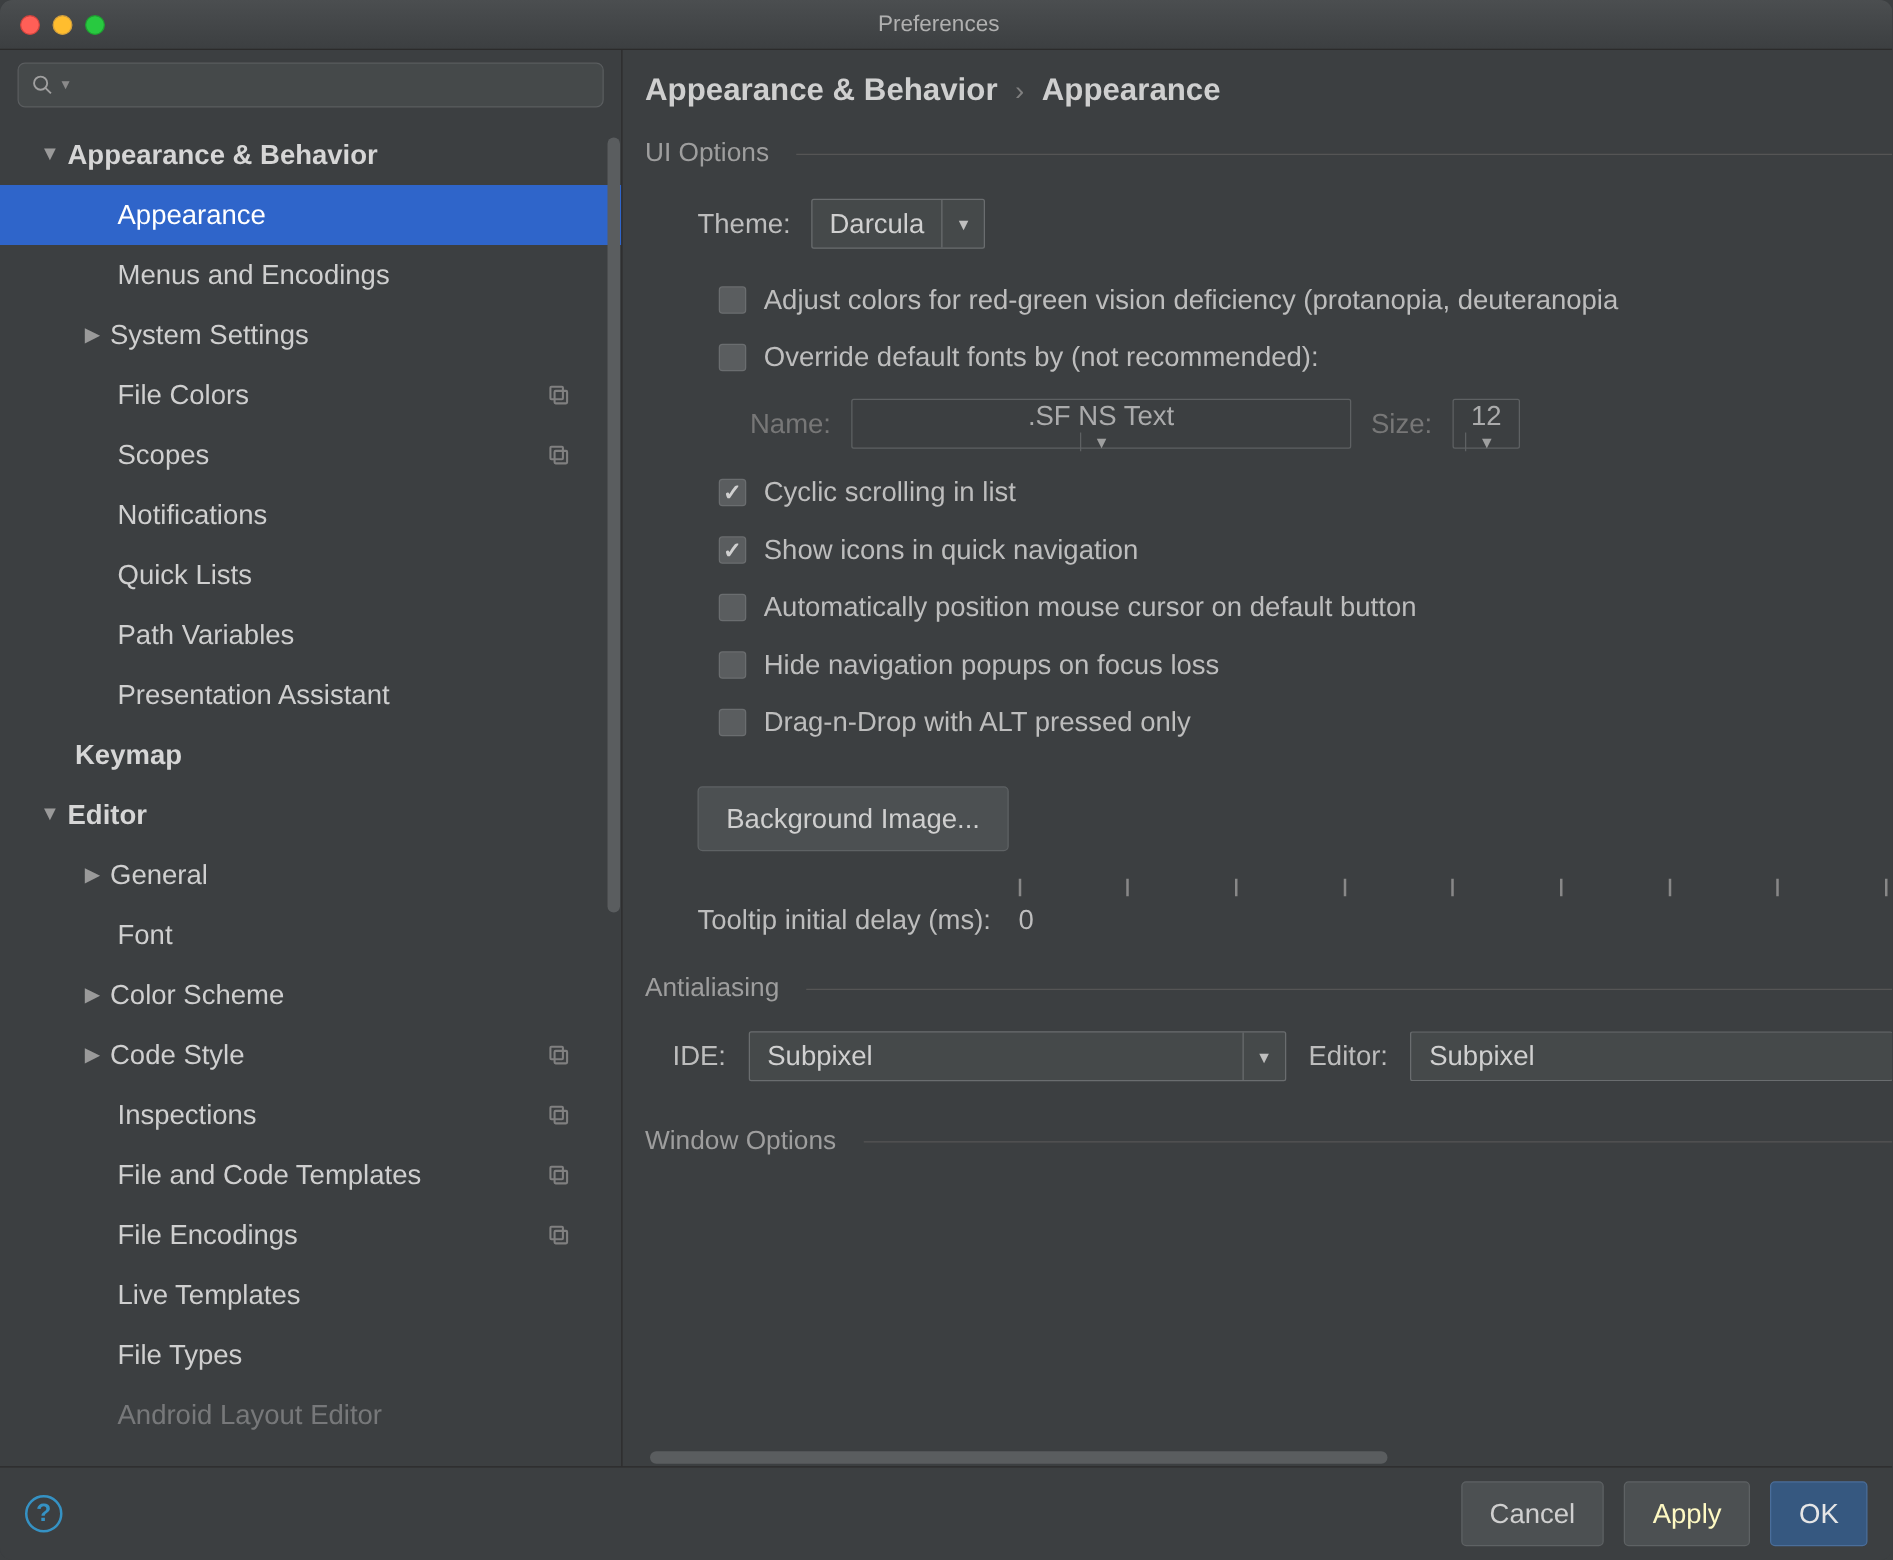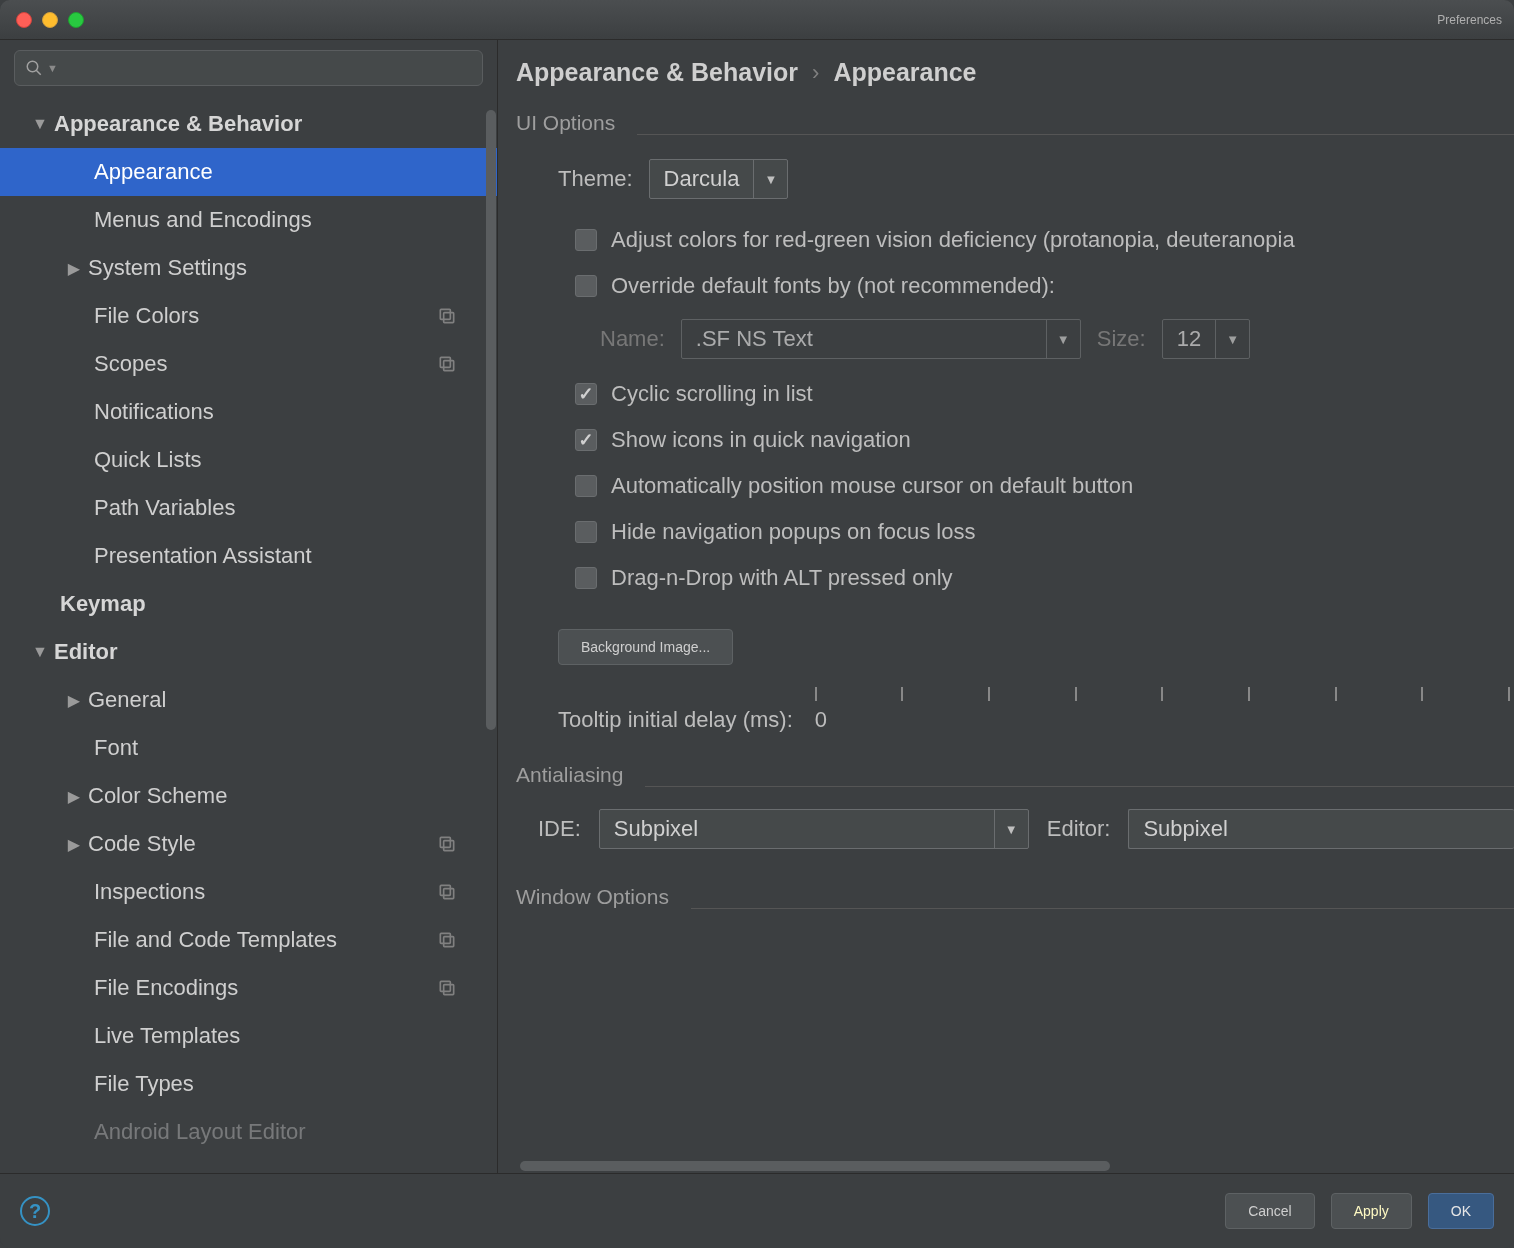--- a/index.html
+++ b/index.html
@@ -4,54 +4,54 @@
 <style>
   * { box-sizing: border-box; margin: 0; padding: 0; }
   html, body { width: 1514px; height: 1248px; font-family: -apple-system, "Helvetica Neue", Arial, sans-serif; background: #3c3f41; color: #bbbbbb; overflow: hidden; }
   .window { width: 1514px; height: 1248px; display: flex; flex-direction: column; background: #3c3f41; border-radius: 10px; overflow: hidden; }
   .titlebar { height: 40px; display: flex; align-items: center; background: linear-gradient(#4b4e50,#3c3f41); border-bottom: 1px solid #2b2b2b; position: relative; }
   .tlights { display: flex; gap: 10px; margin-left: 16px; }
   .tlight { width: 16px; height: 16px; border-radius: 50%; }
   .tlight.red { background: #ff5f57; border: 1px solid #d0443e; }
   .tlight.yellow { background: #ffbd2e; border: 1px solid #d09e3e; }
   .tlight.green { background: #28c940; border: 1px solid #1f9e31; }
-  .titlebar-title { position: absolute; left: 0; right: 12px; text-align: right; color: #b0b0b0; font-size: 12px; }
+  .titlebar-title { position: absolute; left: 0; right: 12px; text-align: center; color: #b0b0b0; font-size: 18px; }
   .body { flex: 1; display: flex; min-height: 0; }
   .sidebar { width: 498px; display: flex; flex-direction: column; border-right: 1px solid #2b2b2b; position: relative; }
   .sidebar-scrollbar { position: absolute; right: 0; top: 66px; bottom: 0; width: 12px; display: flex; justify-content: center; }
   .sidebar-thumb { width: 10px; height: 620px; background: #5a5d5f; border-radius: 6px; margin-top: 4px; }
   .search-wrap { padding: 10px 14px 8px 14px; }
   .search-box { display: flex; align-items: center; height: 36px; padding: 0 10px; background: #45494a; border: 1px solid #5a5d5f; border-radius: 6px; color: #a0a0a0; gap: 4px; }
   .tree { flex: 1; overflow: hidden; font-size: 22px; color: #cfcfcf; padding-top: 6px; }
   .tree-item { display: flex; align-items: center; height: 48px; padding-right: 40px; cursor: pointer; white-space: nowrap; }
   .tree-item.level0 { padding-left: 26px; font-weight: 700; color: #d6d6d6; }
   .tree-item.level1 { padding-left: 94px; }
   .tree-item.level1.has-arrow { padding-left: 60px; }
   .tree-item.top.level0 { padding-left: 60px; }
   .tree-item.selected { background: #2f65ca; color: #ffffff; }
   .tree-arrow { width: 28px; display: inline-flex; justify-content: center; color: #9a9a9a; font-size: 16px; }
   .copy-icon { margin-left: auto; color: #808080; }
   .copy-icon svg { width: 20px; height: 20px; display: block; }
   .content { flex: 1; display: flex; flex-direction: column; padding: 18px 0 0 0; min-width: 0; }
   .breadcrumb { font-size: 25px; font-weight: 700; color: #cfcfcf; padding: 0 0 18px 18px; display: flex; align-items: center; gap: 14px; }
   .breadcrumb .sep { color: #808080; font-weight: 400; font-size: 22px; }
-  .section-title { color: #9e9e9e; font-size: 21px; padding: 6px 0 6px 18px; display: flex; align-items: flex-end; gap: 22px; }
+  .section-title { color: #9e9e9e; font-size: 21px; padding: 6px 0 6px 18px; display: flex; align-items: center; gap: 22px; }
   .section-title .line { flex: 1; height: 1px; background: #555; }
   .section-body { padding: 12px 0 24px 60px; }
   .row { display: flex; align-items: center; min-height: 52px; gap: 16px; font-size: 22px; }
   .row-label { color: #bdbdbd; white-space: nowrap; }
   .row-label.dim { color: #777; }
   .dropdown { display: inline-flex; align-items: center; border: 1px solid #6a6d6f; background: #45494a; height: 40px; border-radius: 2px; }
-  .dropdown.disabled { opacity: 0.75; background: #3c3f41; }
+  .dropdown.disabled { opacity: 0.75; background: #3c3f41; flex-direction: column; }
   .dropdown .dd-text { padding: 0 14px; color: #d0d0d0; }
   .dropdown .dd-btn { width: 34px; height: 100%; border-left: 1px solid #6a6d6f; display: flex; align-items: center; justify-content: center; color: #bfbfbf; font-size: 13px; }
   .checkbox-row { display: flex; align-items: center; gap: 14px; padding: 10px 17px; font-size: 22px; color: #bdbdbd; white-space: nowrap; overflow: hidden; }
   .cb { width: 22px; height: 22px; border: 1px solid #6a6d6f; background: #5a5d5f; border-radius: 3px; display: inline-flex; align-items: center; justify-content: center; color: #d0d0d0; font-size: 18px; flex-shrink: 0; }
   .cb.checked::after { content: '✓'; font-weight: 700; }
-  .btn { display: inline-flex; align-items: center; justify-content: center; height: 36px; padding: 0 22px; background: #4c5052; border: 1px solid #5e6264; color: #cfcfcf; border-radius: 4px; font-size: 14px; }
+  .btn { display: inline-flex; align-items: center; justify-content: center; height: 52px; padding: 0 22px; background: #4c5052; border: 1px solid #5e6264; color: #cfcfcf; border-radius: 4px; font-size: 22px; }
   .btn.primary { background: #365880; border-color: #4a6e9b; color: #e6e6e6; }
   .btn.disabled { color: #fef9c3; }
   .slider-area { display: flex; align-items: flex-end; gap: 18px; margin-top: 22px; font-size: 22px; }
   .slider-label { padding-top: 4px; color: #bdbdbd; }
   .slider-track-wrap { flex: 1; }
   .ticks { display: flex; justify-content: space-between; padding: 0 4px; }
   .ticks span { width: 2px; height: 14px; background: #888; display: inline-block; }
   .slider-val { color: #bdbdbd; margin-top: 6px; font-size: 22px; padding-left: 4px; }
   .aa-row { display: flex; align-items: center; gap: 18px; font-size: 22px; padding: 16px 0 10px 40px; }
   .aa-row .dropdown { flex: 0 0 auto; }

